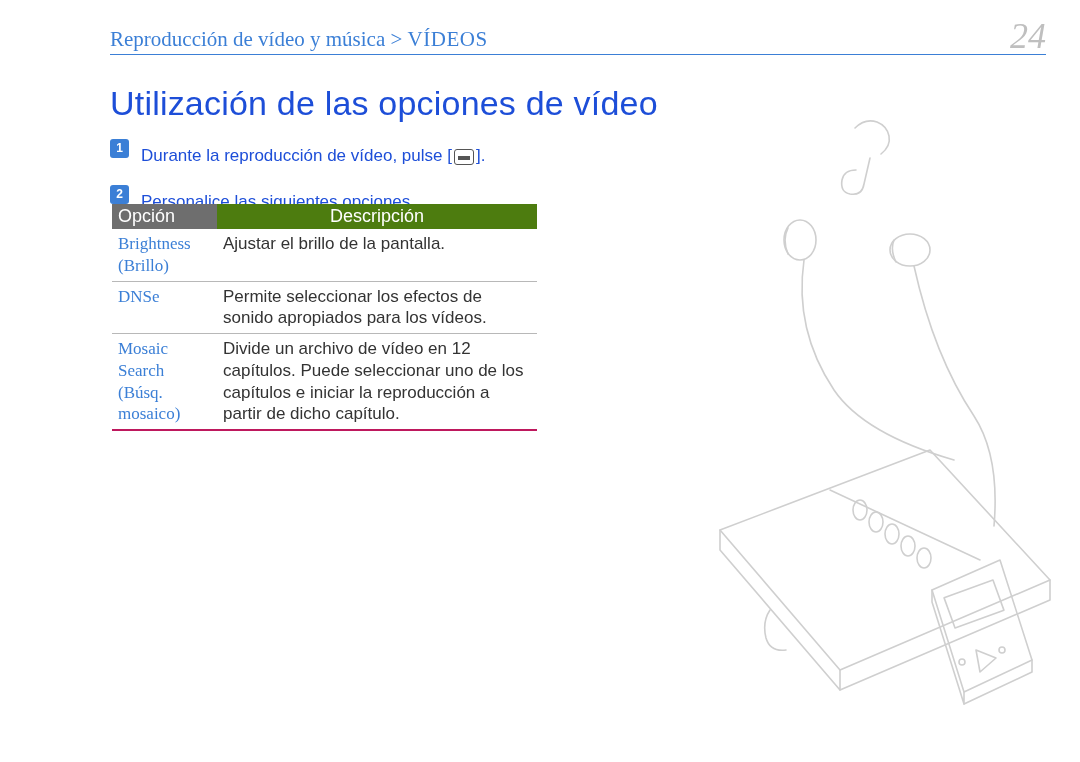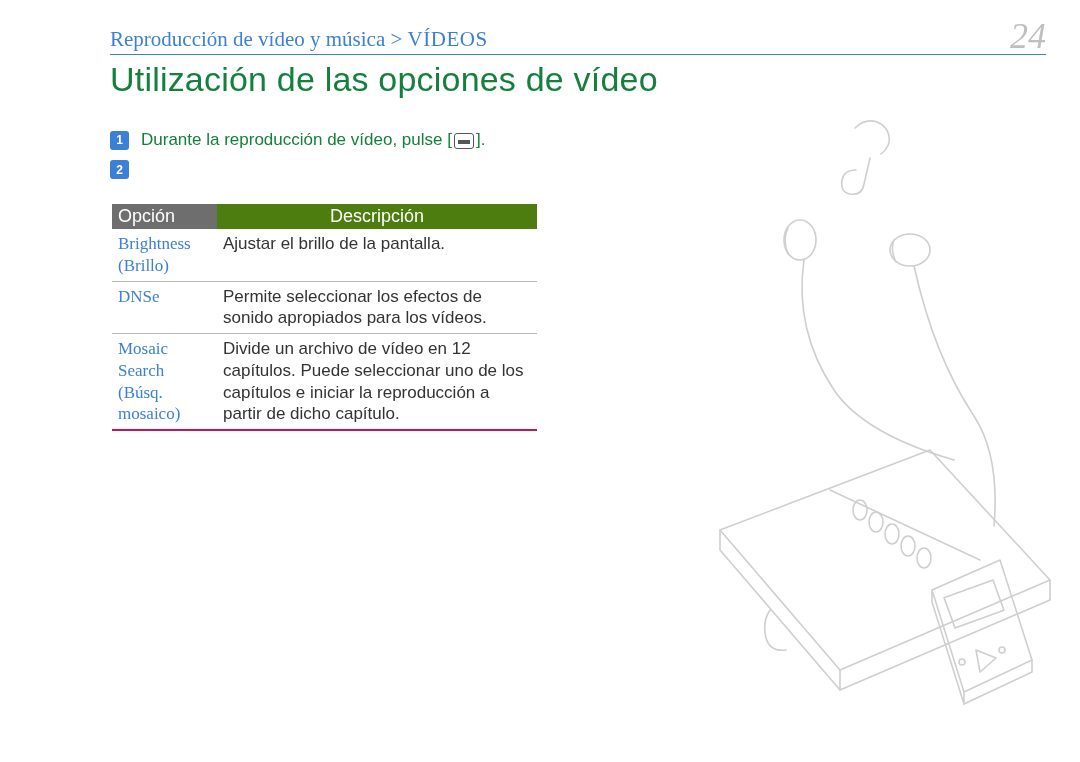--- a/index.html
+++ b/index.html
@@ -32,25 +32,25 @@
     font-family: Georgia, 'Times New Roman', serif;
     font-style: italic;
     font-size: 36px;
     color: #bfbfbf;
     line-height: 1;
     margin-top: -6px;
   }
 
   .title {
     position: absolute;
-    top: 60px;
+    top: 84px;
     left: 110px;
     font-size: 34px;
     font-weight: 400;
-    color: #15803d;
+    color: #1d4ed8;
     letter-spacing: 0.2px;
   }
 
   .steps {
     position: absolute;
     top: 130px;
     left: 110px;
     width: 440px;
   }
   .step {
@@ -67,21 +67,22 @@
     font-size: 12px;
     font-weight: bold;
     display: inline-flex;
     align-items: center;
     justify-content: center;
     margin-right: 12px;
     flex-shrink: 0;
   }
   .step-text {
     font-size: 17px;
-    color: #15803d;
+    color: #1d4ed8;
+    margin-top: 16px;
   }
   .menu-icon {
     display: inline-flex;
     align-items: center;
     justify-content: center;
     width: 20px;
     height: 16px;
     border: 1.3px solid #555;
     border-radius: 3px;
     vertical-align: middle;
@@ -179,20 +180,23 @@
           <span class="menu-icon-inner">
             <span></span>
             <span></span>
             <span></span>
           </span>
         </span><span>].</span>
     </span>
   </div>
   <div class="step">
     <span class="badge">2</span>
+    <span class="step-text">
+      <span>Personalice las siguientes opciones.</span>
+    </span>
   </div>
 </div>
 
 <table class="opts-table">
   <thead>
     <tr>
       <th class="col-opt">Opción</th>
       <th class="col-desc">Descripción</th>
     </tr>
   </thead>

